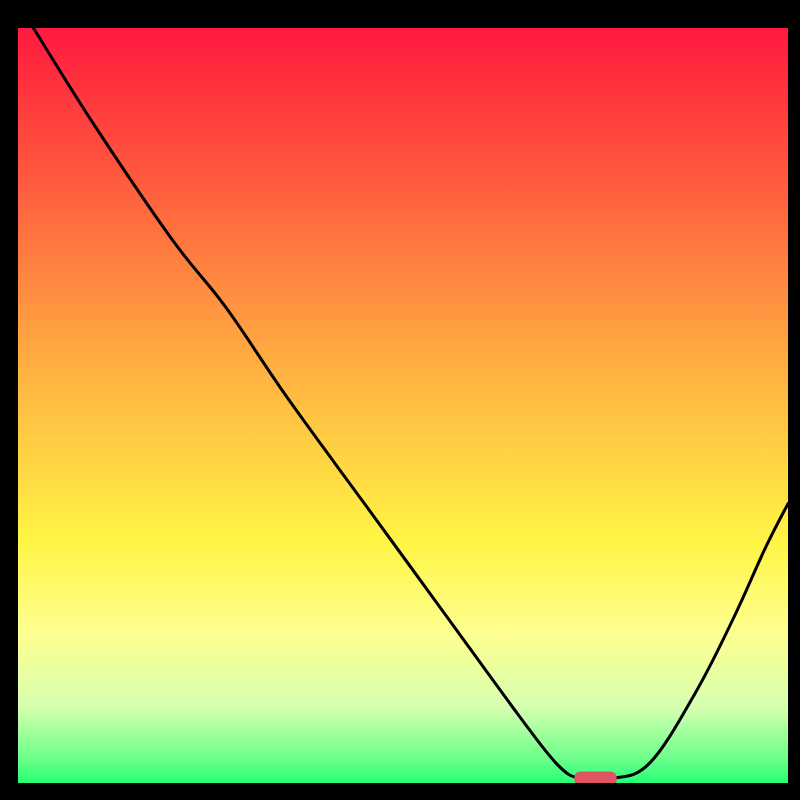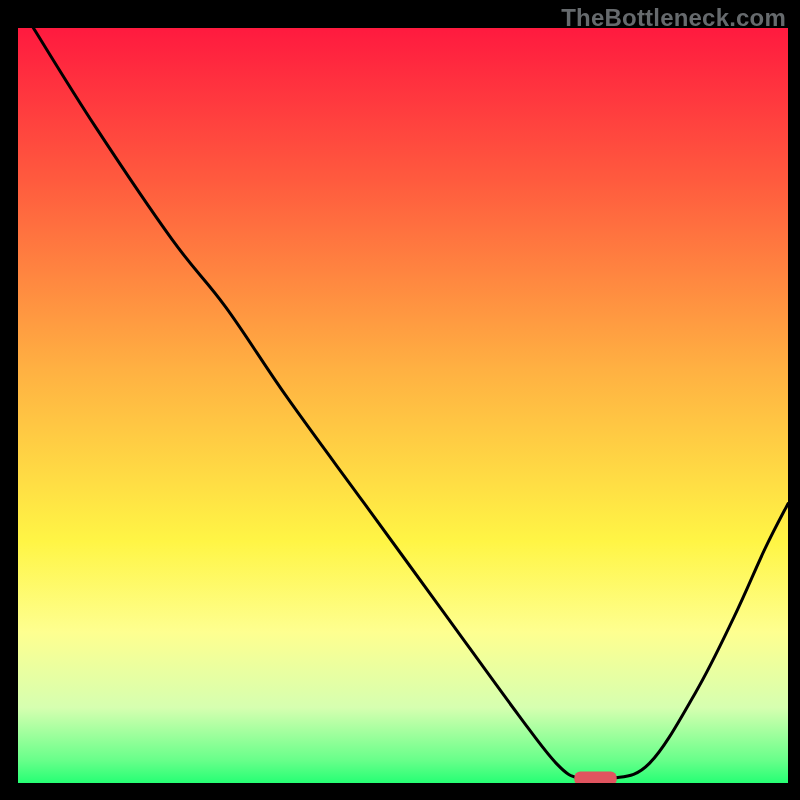--- a/index.html
+++ b/index.html
@@ -45,21 +45,20 @@
   }
   .marker {
     fill: #e1545f;
     stroke: none;
   }
 </style>
 </head>
 <body>
 <div class="frame">
 
-  <div class="watermark">TheBottleneck.com</div>
 
   <svg class="plot" viewBox="0 0 800 800" preserveAspectRatio="none">
     <defs>
       <linearGradient id="bg-grad" x1="0" y1="0" x2="0" y2="1">
           <stop offset="0%" stop-color="#ff1a3f"></stop>
           <stop offset="20%" stop-color="#ff5a3e"></stop>
           <stop offset="45%" stop-color="#ffb042"></stop>
           <stop offset="68%" stop-color="#fff545"></stop>
           <stop offset="80%" stop-color="#feff90"></stop>
           <stop offset="90%" stop-color="#d6ffb0"></stop>

